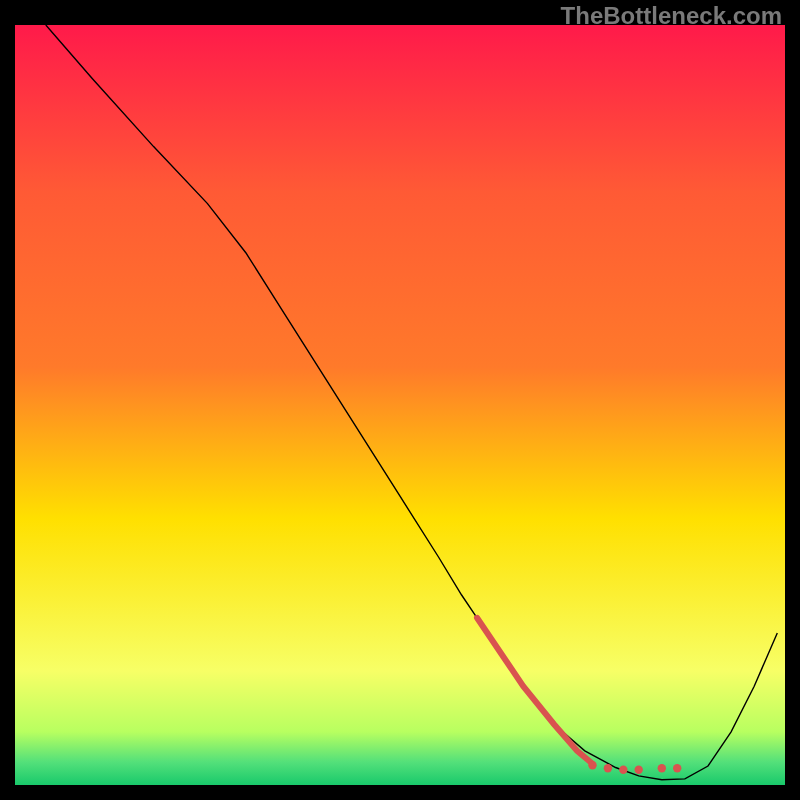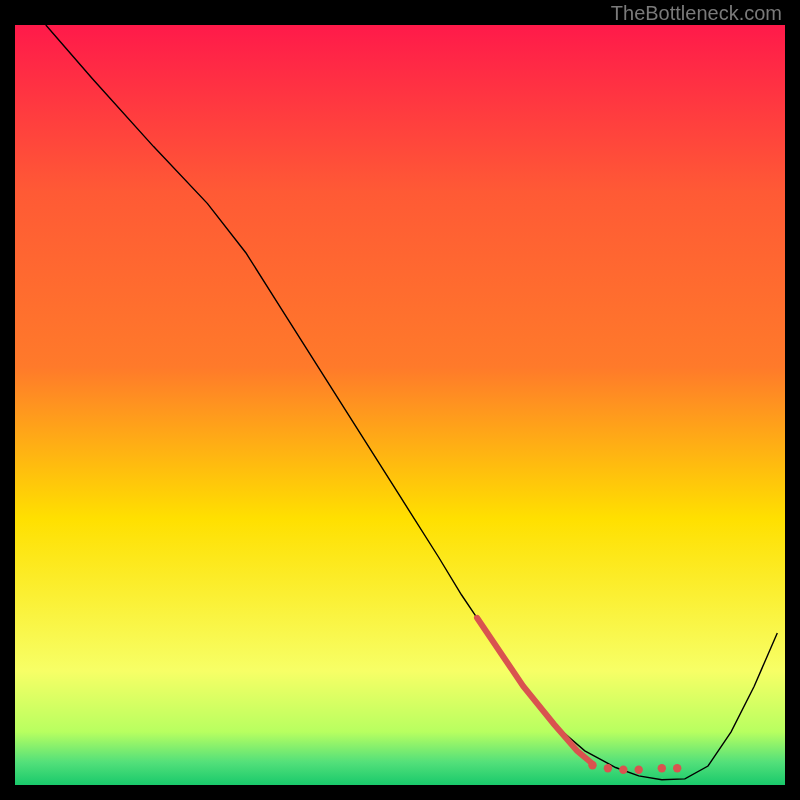--- a/index.html
+++ b/index.html
@@ -9,22 +9,22 @@
     width: 800px;
     height: 800px;
     position: relative;
     font-family: Arial, sans-serif;
   }
   .watermark {
     position: absolute;
     top: 2px;
     right: 18px;
     color: #7a7a7a;
-    font-size: 20px;
-    font-weight: 400;
+    font-size: 24px;
+    font-weight: 700;
     z-index: 10;
   }
   .plot-area {
     position: absolute;
     left: 15px;
     top: 25px;
     width: 770px;
     height: 760px;
   }
   .plot-area svg {

